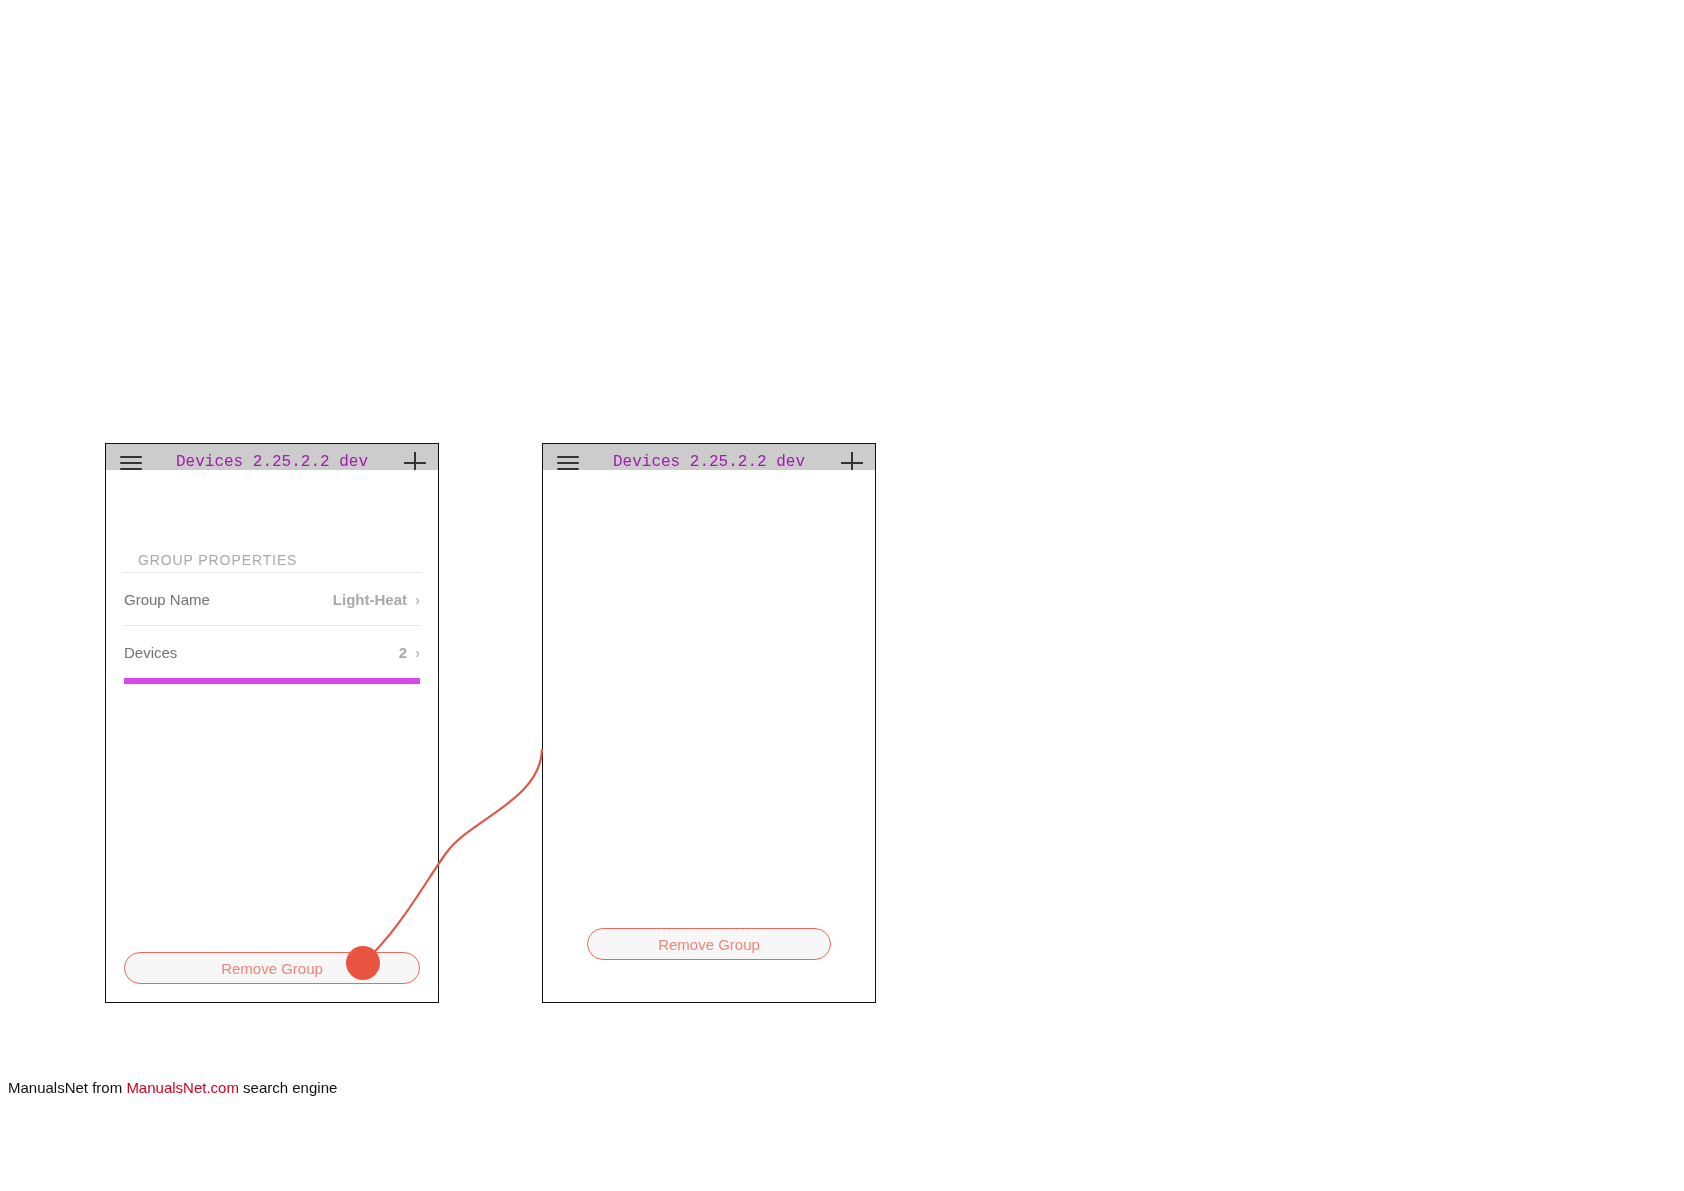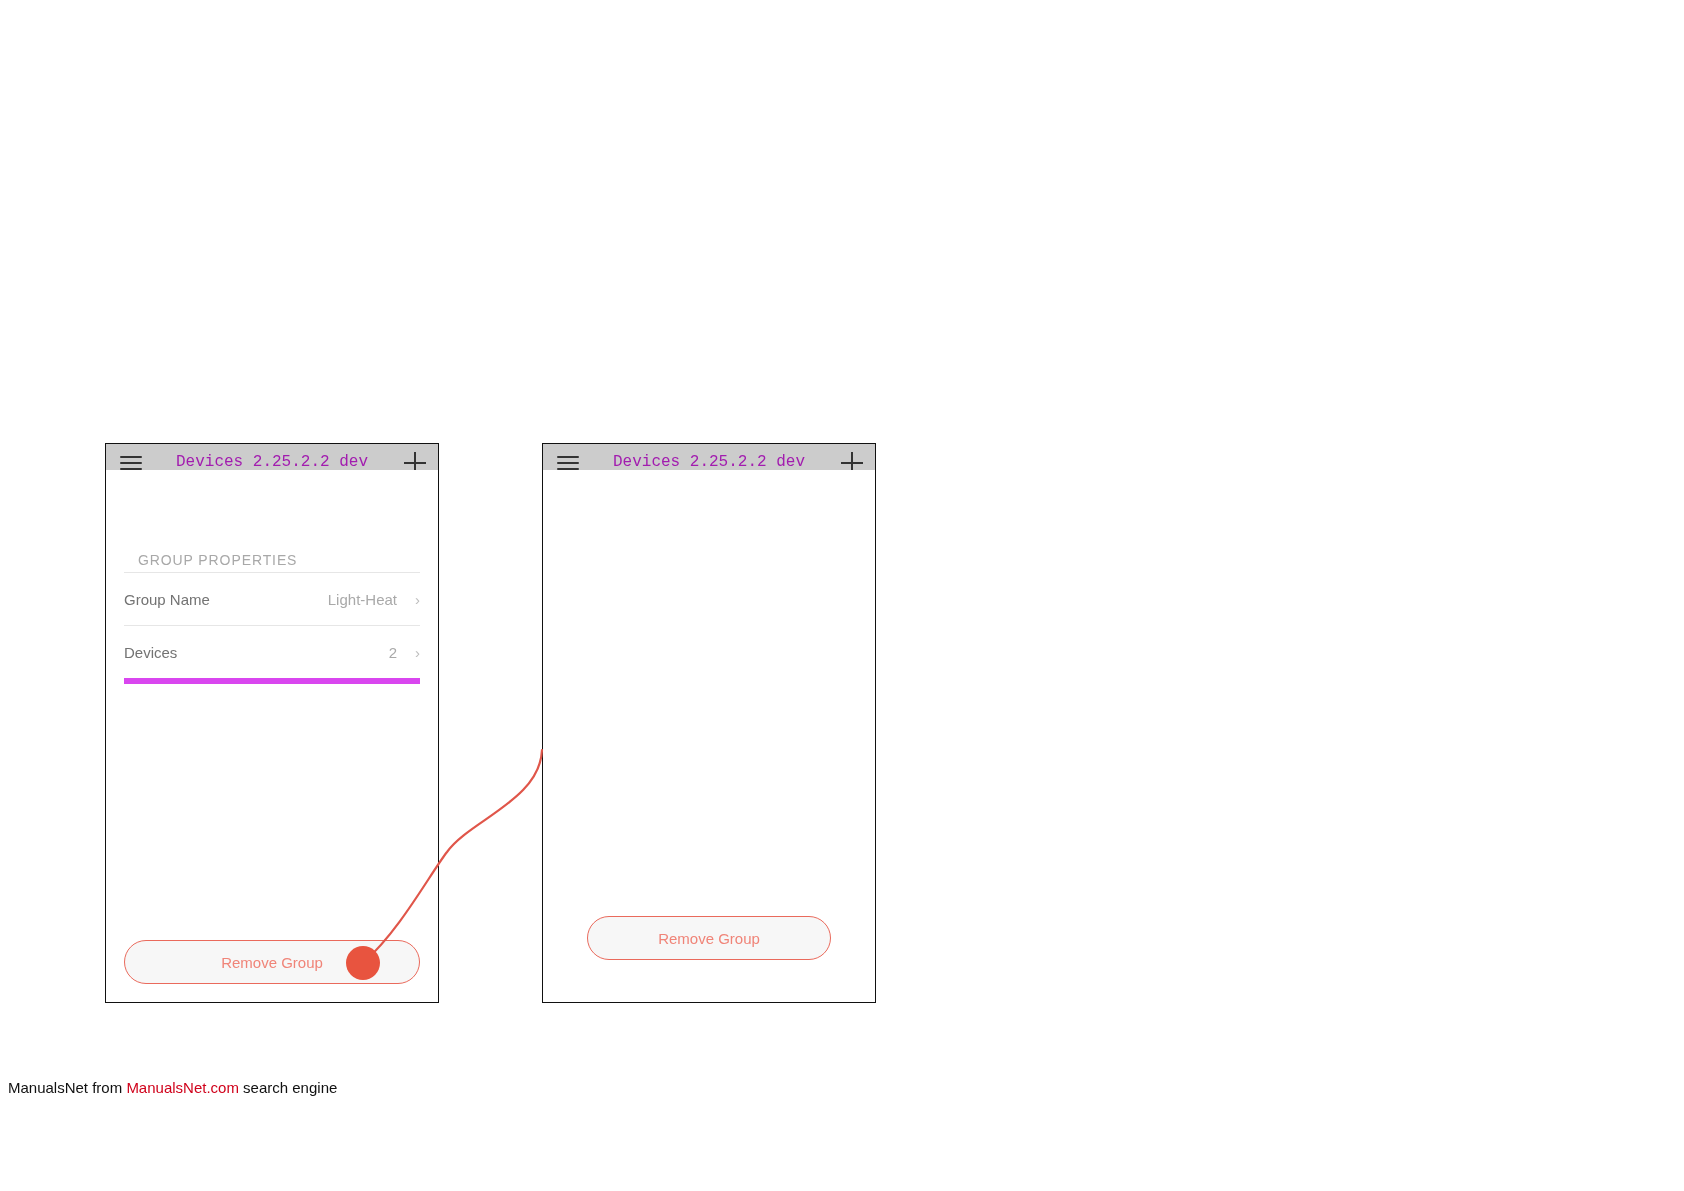--- a/index.html
+++ b/index.html
@@ -134,21 +134,22 @@
     cursor: pointer;
   }
   .row:last-child { border-bottom: 6px solid #d946ef; }
   .row-label {
     font-size: 15px;
     color: #737373;
   }
   .row-right {
     display: flex;
     align-items: center;
-    gap: 18px;
+    gap: 8px;
+    font-weight: bold;
   }
   .row-value {
     font-size: 15px;
     color: #a9a9a9;
   }
   .chev {
     color: #bdbdbd;
     font-size: 15px;
     line-height: 1;
   }
@@ -175,21 +176,21 @@
     margin-left: 22px;
     font-size: 13.2px;
     line-height: 1.43;
     color: #4a4a4a;
     max-width: 248px;
   }
 
   
   .remove-btn {
     position: absolute;
-    height: 44px;
+    height: 32px;
     border: 1.4px solid #ea6a5c;
     border-radius: 24px;
     background: #f7f7f7;
     color: #f08478;
     font-size: 15px;
     display: flex;
     align-items: center;
     justify-content: center;
     cursor: pointer;
     box-sizing: border-box;

